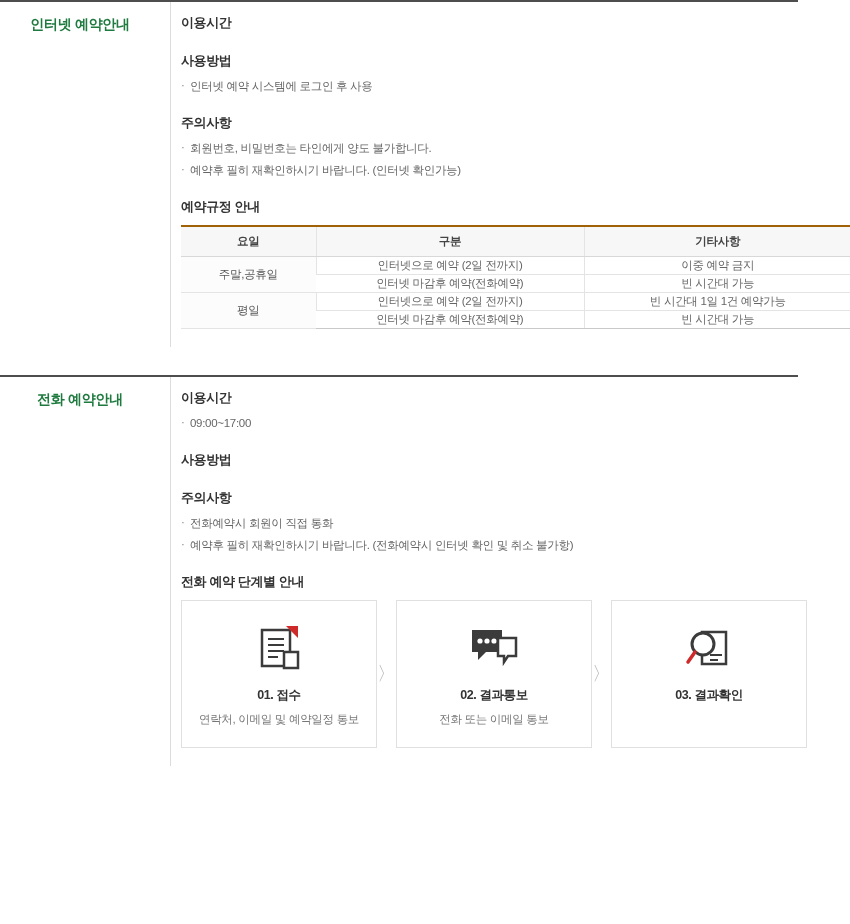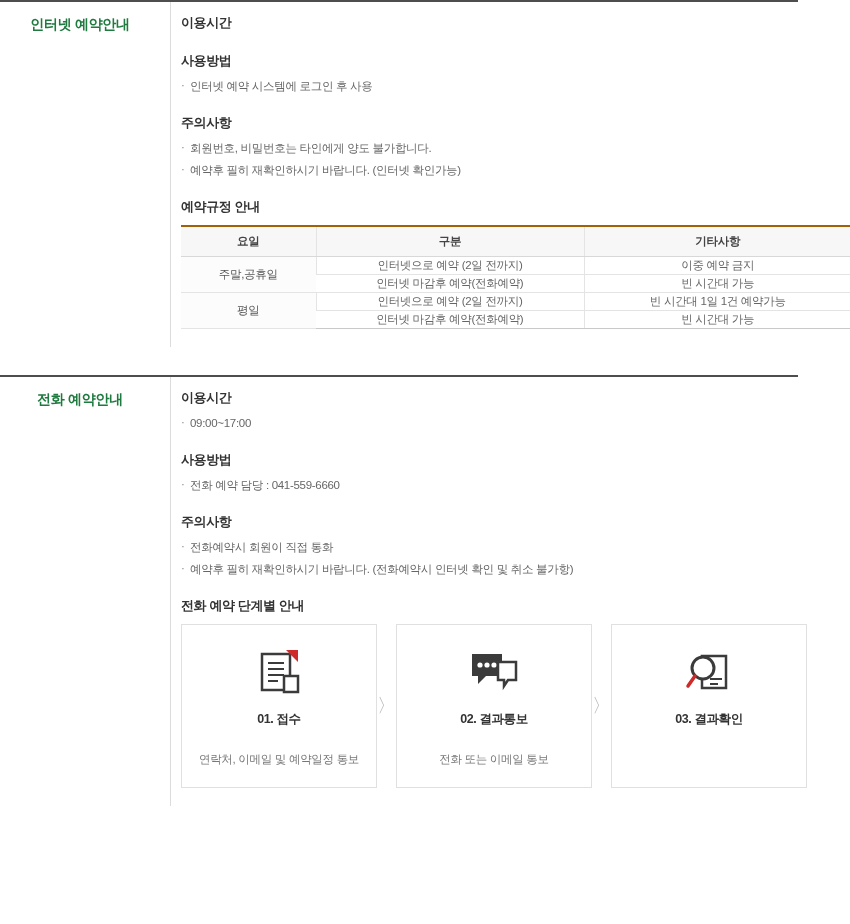--- a/index.html
+++ b/index.html
@@ -139,21 +139,21 @@
     display: flex;
     align-items: center;
     justify-content: center;
     margin-bottom: 12px;
   }
   .step-title {
     font-size: 12.5px;
     font-weight: bold;
     color: #333333;
     letter-spacing: -0.4px;
-    margin-bottom: 23px;
+    margin-bottom: 7px;
   }
   .step-desc {
     font-size: 11.5px;
     color: #777777;
     letter-spacing: -0.3px;
     line-height: 1.45;
   }
   .sec2 { margin-top: 28px; }
 </style>
 </head>
@@ -231,21 +231,20 @@
     </div>
     <div class="section-body">
 
       <div class="block">
         <h3 class="block-title">이용시간</h3>
         <p class="bullet">09:00~17:00</p>
       </div>
 
       <div class="block">
         <h3 class="block-title">사용방법</h3>
-        <p class="bullet">전화 예약 담당 : 041-559-6660</p>
       </div>
 
       <div class="block">
         <h3 class="block-title">주의사항</h3>
         <p class="bullet">전화예약시 회원이 직접 통화</p>
         <p class="bullet">예약후 필히 재확인하시기 바랍니다. (전화예약시 인터넷 확인 및 취소 불가항)</p>
       </div>
 
       <div class="block">
         <h3 class="block-title">전화 예약 단계별 안내</h3>

